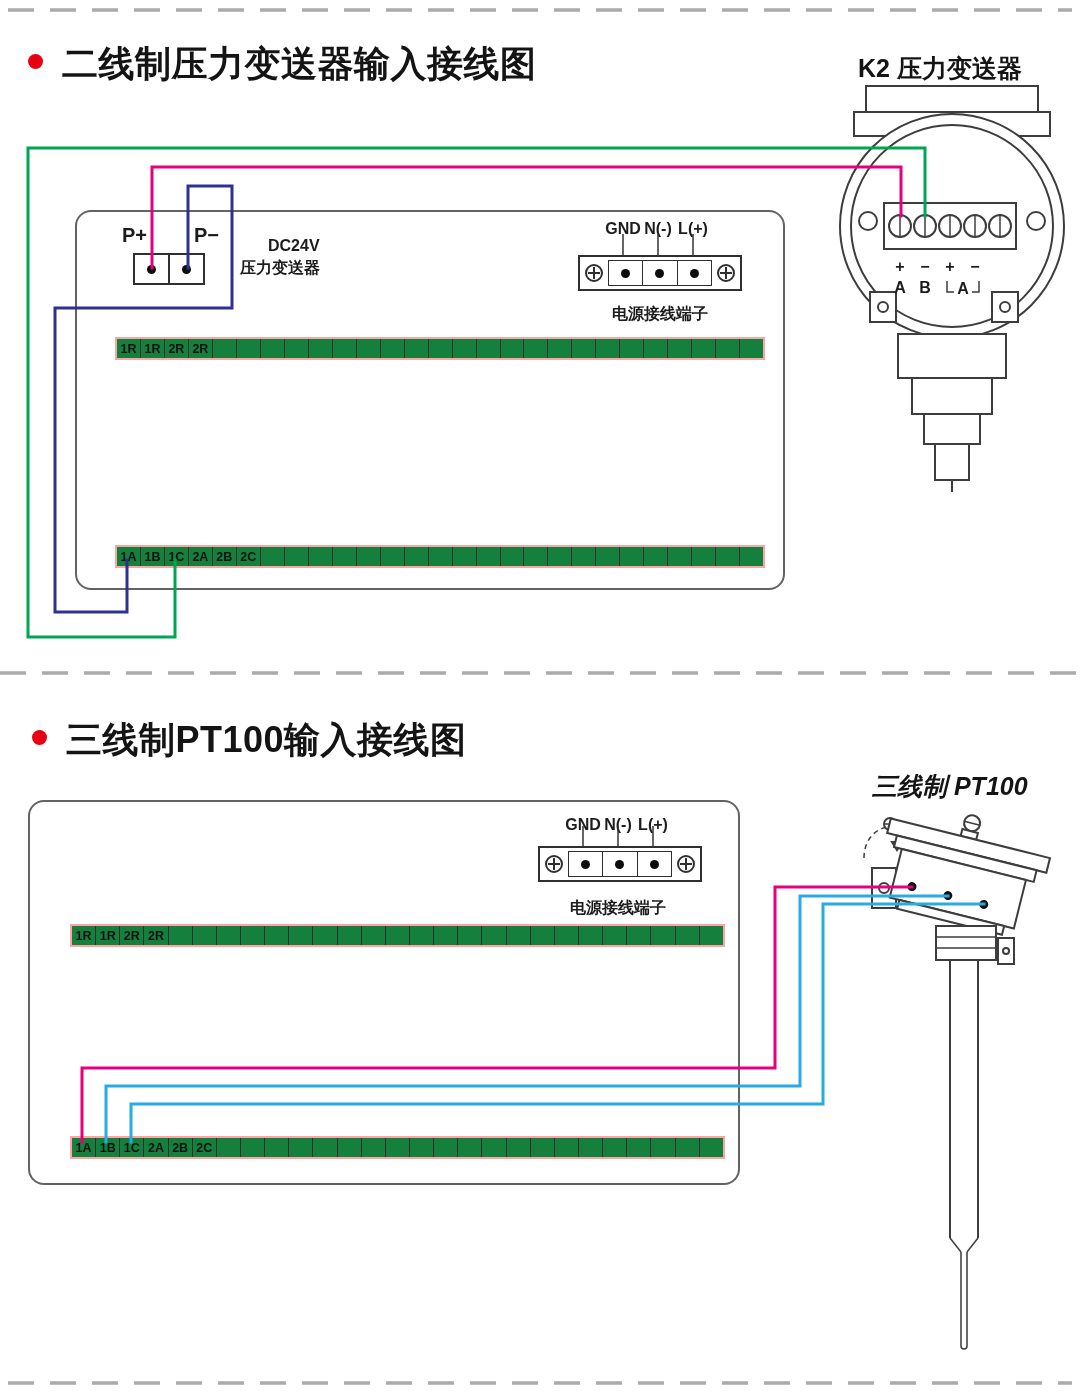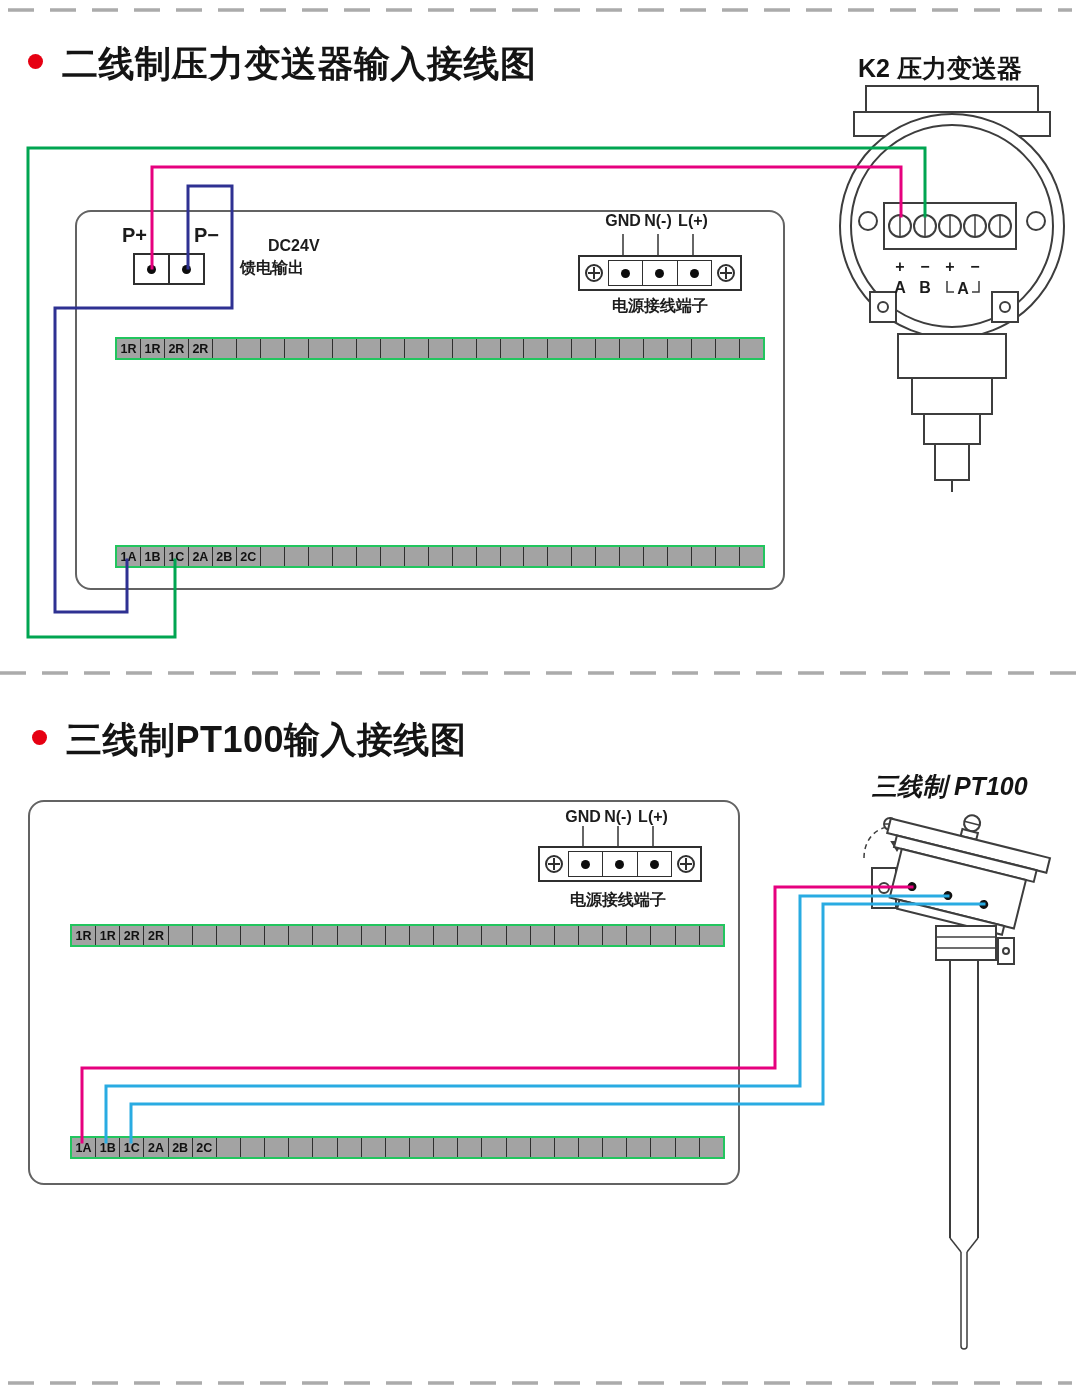--- a/index.html
+++ b/index.html
@@ -10,23 +10,23 @@
   html,body{margin:0;padding:0;}
   body{
     width:1080px;height:1395px;position:relative;background:#fff;
     font-family:"Liberation Sans",sans-serif;overflow:hidden;
   }
   .sec-title{position:absolute;margin:0;font-size:36px;font-weight:600;color:#141414;letter-spacing:.5px;white-space:nowrap;}
   .bullet{position:absolute;width:15px;height:15px;border-radius:50%;background:var(--red);}
   .dev-label{position:absolute;font-size:25px;font-weight:bold;color:#141414;white-space:nowrap;}
   .panel{position:absolute;border:2.5px solid var(--panelb);border-radius:16px;background:transparent;}
   .lbl{position:absolute;font-size:16px;font-weight:bold;color:#1c1c1c;white-space:nowrap;}
-  .lbl.center{transform:translateX(-50%);}
+  .lbl.center{transform:translateX(-50%);margin-top:8px;}
   .lbl.big{font-size:20px;}
-  .strip{position:absolute;display:flex;border:2px solid #22c55e;background:#a3a3a3;}
+  .strip{position:absolute;display:flex;border:2px solid #fca5a5;background:#15803d;}
   .strip .cell{flex:1 1 0;min-width:0;border-right:1.5px solid #2f2f2f;display:flex;align-items:center;justify-content:center;font-size:12.5px;font-weight:bold;color:#111;}
   .strip .cell:last-child{border-right:none;}
   .power-block{position:absolute;width:164px;height:36px;border:2px solid #2f2f2f;background:#fff;display:flex;align-items:center;justify-content:space-between;padding:0 5px;}
   .pb-screw{width:18px;height:18px;border:2px solid #2f2f2f;border-radius:50%;position:relative;flex:0 0 auto;}
   .pb-screw::before{content:"";position:absolute;left:50%;top:1px;bottom:1px;width:1.5px;margin-left:-.75px;background:#2f2f2f;}
   .pb-screw::after{content:"";position:absolute;top:50%;left:1px;right:1px;height:1.5px;margin-top:-.75px;background:#2f2f2f;}
   .pb-inner{width:104px;height:26px;border:1.5px solid #2f2f2f;display:flex;}
   .pb-cell{flex:1;border-right:1.5px solid #2f2f2f;display:flex;align-items:center;justify-content:center;}
   .pb-cell:last-child{border-right:none;}
   .dot{width:9px;height:9px;background:#0d0d0d;border-radius:50%;}
@@ -59,21 +59,21 @@
 <div class="feed-block" style="left:133px;top:253px;">
   <div class="fb-cell">
       <span class="dot"></span>
     </div>
   <div class="fb-cell">
       <span class="dot"></span>
     </div>
 </div>
 
 <div class="lbl" style="left:224px;top:237px;margin-left:44px;">DC24V</div>
-<div class="lbl" style="left:240px;top:258px;">馈电输出</div>
+<div class="lbl" style="left:240px;top:258px;">压力变送器</div>
 
 <div class="lbl center" style="left:623px;top:212px;">GND</div>
 <div class="lbl center" style="left:658px;top:212px;">N(-)</div>
 <div class="lbl center" style="left:693px;top:212px;">L(+)</div>
 
 <div class="power-block" style="left:578px;top:255px;">
   <span class="pb-screw"></span>
   <div class="pb-inner">
     <div class="pb-cell">
         <span class="dot"></span>

